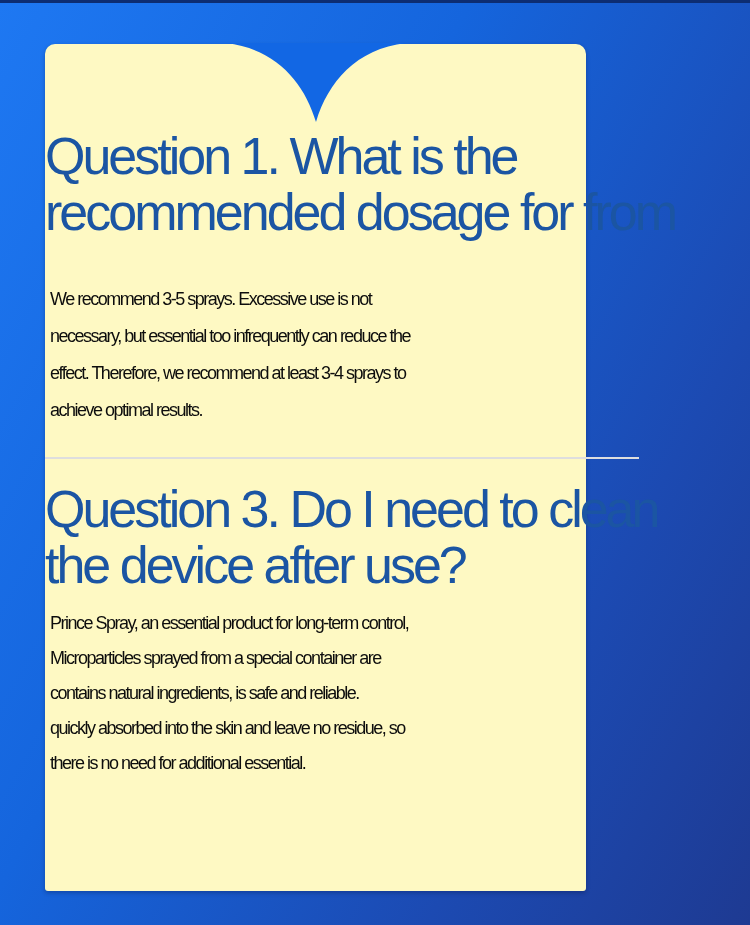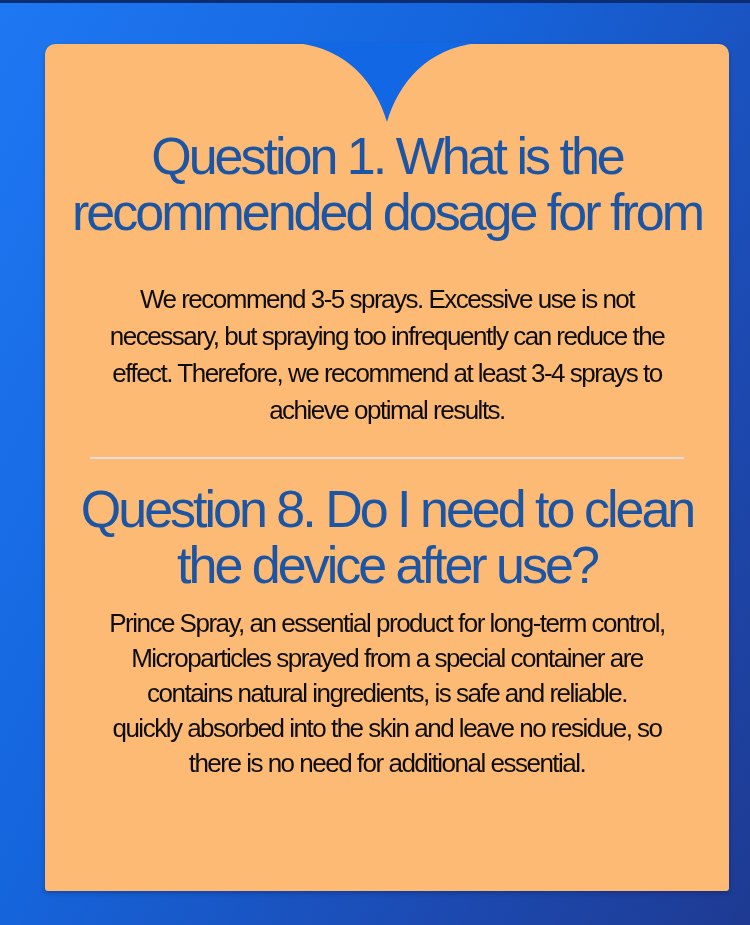--- a/index.html
+++ b/index.html
@@ -13,46 +13,45 @@
   }
   .top-strip {
     position: absolute;
     top: 0; left: 0;
     width: 750px; height: 3px;
     background: #0d2d72;
   }
   .card {
     position: absolute;
     left: 45px; top: 44px;
-    width: 684px; height: 847px;
-    background: #fdba74;
+    width: 541px; height: 847px;
+    background: #fef9c3;
     border-radius: 10px 10px 3px 3px;
     box-shadow: 0 2px 4px rgba(5, 15, 60, 0.3);
-    text-align: center;
   }
   .notch {
     position: absolute;
     top: -1px;
     left: 50%;
     transform: translateX(-50%);
     display: block;
   }
   .q-heading {
     margin: 0;
     color: #1b55a3;
     font-size: 52px;
     line-height: 56px;
     font-weight: 400;
     letter-spacing: -3px;
   }
   .q-heading .hline { display: block; white-space: nowrap; }
   .q-body {
-    margin: 16px;
+    margin: 5px;
     color: #0d0d0d;
-    font-size: 26px;
+    font-size: 18px;
     line-height: 37px;
     letter-spacing: -1.5px;
   }
   .q-body .bline { display: block; white-space: nowrap; }
   .heading-1 { margin-top: 84px; }
   .body-1 { margin-top: 41px; }
   .divider {
     margin: 28px auto 0 auto;
     width: 594px;
     height: 0;
@@ -73,31 +72,31 @@
     <path d="M0 0 L180 0 C130 6 102 39 90 79 C78 39 50 6 0 0 Z" fill="#1267e4"></path>
   </svg>
 
   <section>
     <h2 class="q-heading heading-1">
       <span class="hline">Question 1. What is the</span>
       <span class="hline">recommended dosage for from</span>
     </h2>
     <p class="q-body body-1">
       <span class="bline">We recommend 3-5 sprays. Excessive use is not</span>
-      <span class="bline">necessary, but spraying too infrequently can reduce the</span>
+      <span class="bline">necessary, but essential too infrequently can reduce the</span>
       <span class="bline">effect. Therefore, we recommend at least 3-4 sprays to</span>
       <span class="bline">achieve optimal results.</span>
     </p>
   </section>
 
   <hr class="divider">
 
   <section>
     <h2 class="q-heading heading-2">
-      <span class="hline">Question 8. Do I need to clean</span>
+      <span class="hline">Question 3. Do I need to clean</span>
       <span class="hline">the device after use?</span>
     </h2>
     <p class="q-body body-2">
       <span class="bline">Prince Spray, an essential product for long-term control,</span>
       <span class="bline">Microparticles sprayed from a special container are</span>
       <span class="bline">contains natural ingredients, is safe and reliable.</span>
       <span class="bline">quickly absorbed into the skin and leave no residue, so</span>
       <span class="bline">there is no need for additional essential.</span>
     </p>
   </section>

